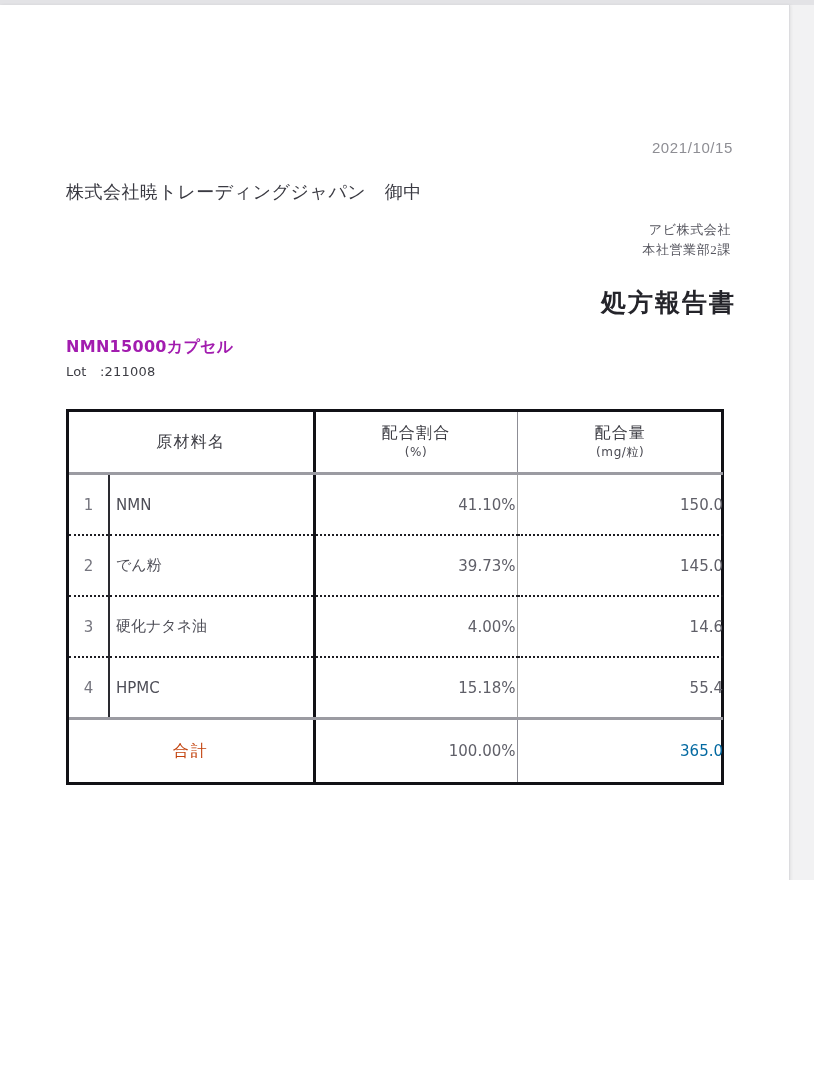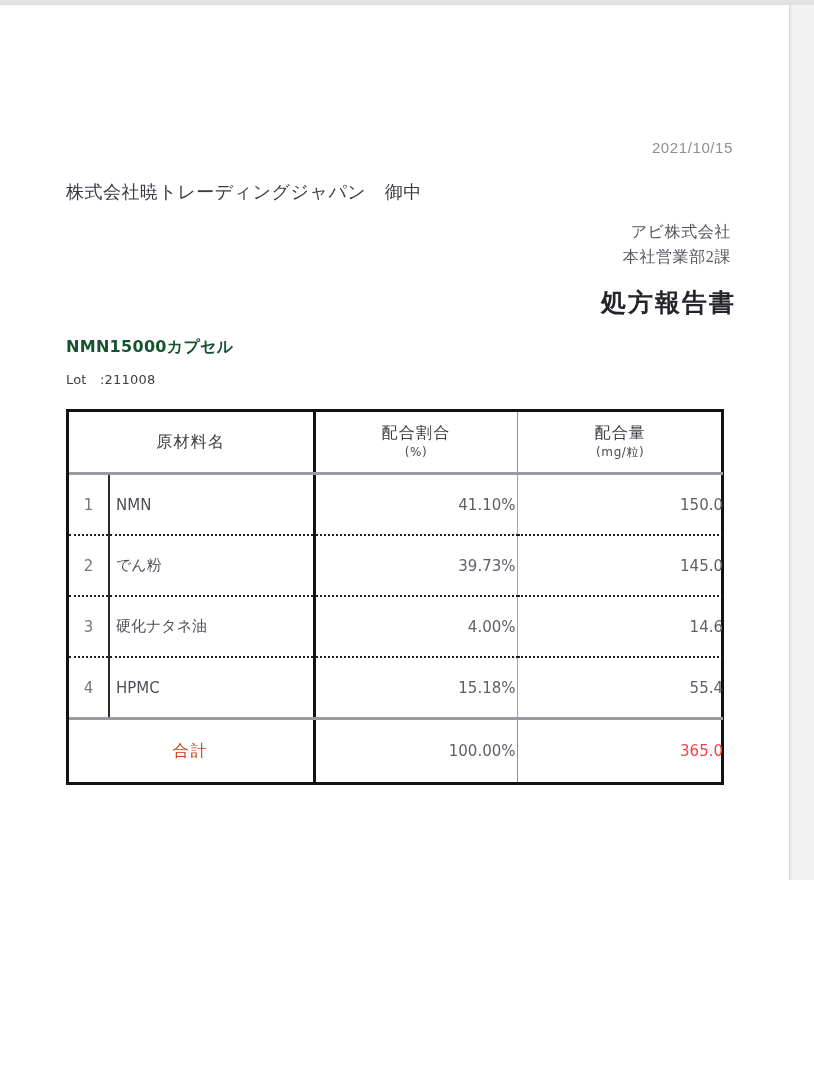--- a/index.html
+++ b/index.html
@@ -62,21 +62,21 @@
     left: 66px;
     font-size: 18px;
     color: #3a3a42;
     letter-spacing: 0.5px;
   }
   .sender {
     position: absolute;
     top: 215px;
     right: 58px;
     text-align: right;
-    font-size: 16px;
+    font-size: 13px;
     color: #55555e;
     line-height: 1.55;
     letter-spacing: 0.6px;
   }
   .sender div { white-space: nowrap; }
 
   .doc-title {
     position: absolute;
     top: 281px;
     left: 0;
@@ -94,22 +94,22 @@
     position: absolute;
     top: 332px;
     left: 66px;
     color: #3d3d44;
   }
   .product-name {
     font-size: 16px;
     font-weight: bold;
     letter-spacing: 0.3px;
     font-family: "DejaVu Sans", "Liberation Sans", sans-serif;
-    color: #14532d;
-    margin-bottom: 12px;
+    color: #a21caf;
+    margin-bottom: 4px;
   }
   .product-line {
     font-size: 13px;
     line-height: 1.52;
     letter-spacing: 0.2px;
     font-family: "DejaVu Sans", "Liberation Sans", sans-serif;
     color: #3d3d44;
     white-space: nowrap;
   }
   .product-line .lbl { display: inline-block; min-width: 34px; }
@@ -212,21 +212,21 @@
   tr.total td.t-pct {
     text-align: right;
     border-right: 1px solid #8d8d95;
     padding-right: 1px;
     color: #5f5f68;
     font-size: 15px;
   }
   tr.total td.t-amt {
     text-align: right;
     padding-right: 0px;
-    color: #ef4444;
+    color: #0369a1;
     font-size: 15px;
   }
 </style>
 </head>
 <body>
 
 <div class="viewport">
 
   <div class="top-strip"></div>
 

